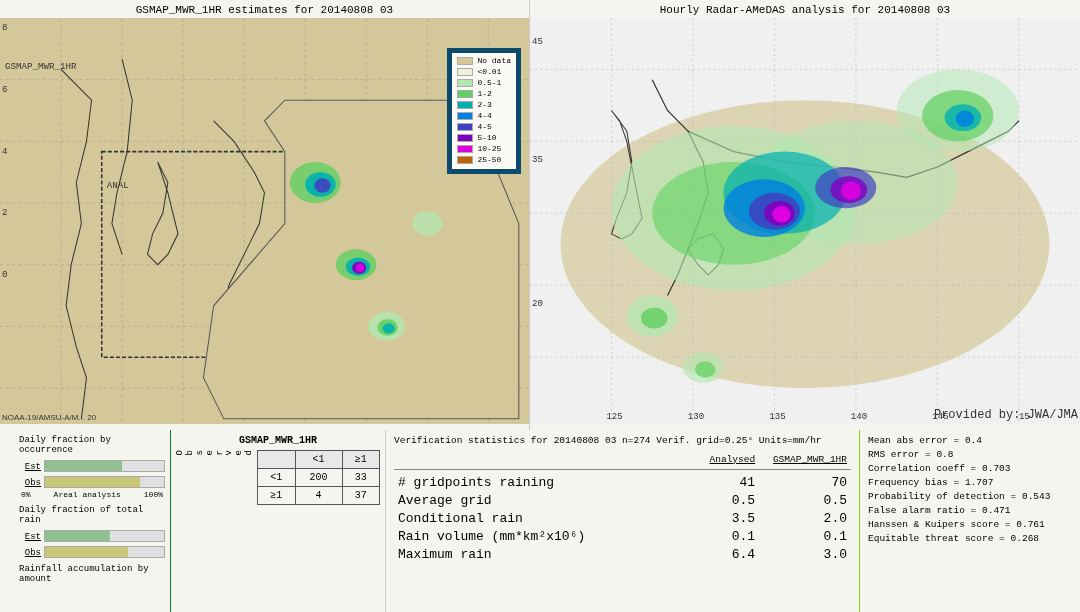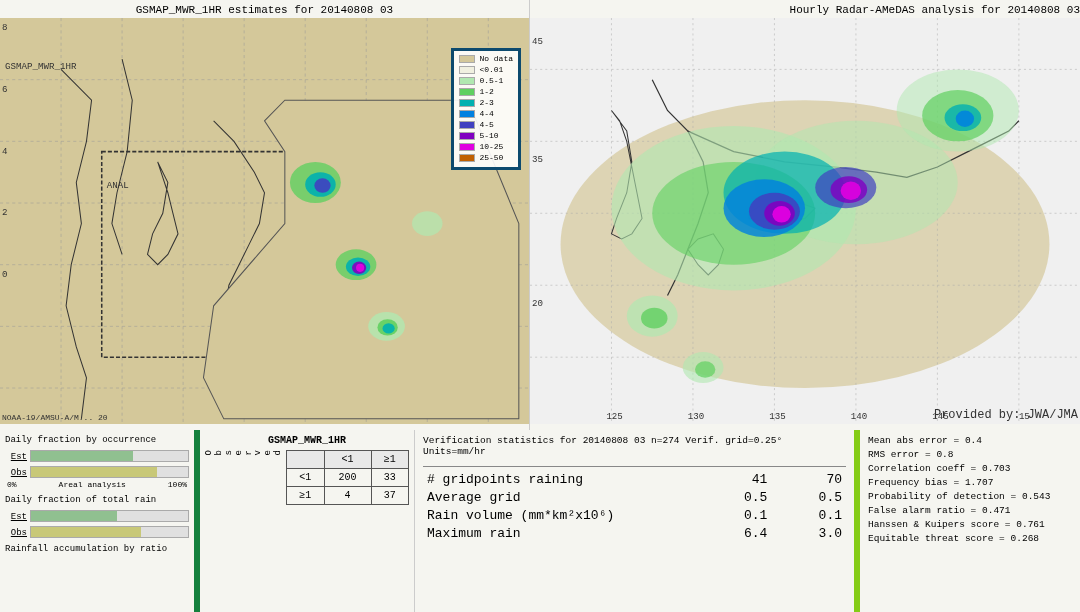--- a/index.html
+++ b/index.html
@@ -46,21 +46,21 @@
 
     
     .right-map-panel {
       flex: 1;
       height: 430px;
       position: relative;
       background: #f5f5f0;
     }
 
     .right-map-panel .map-title {
-      text-align: right;
+      text-align: center;
       font-size: 11px;
       padding: 4px 0 2px 0;
       font-family: 'Courier New', monospace;
     }
 
     
     .map-svg-container {
       width: 100%;
       height: calc(100% - 24px);
       position: relative;
@@ -68,23 +68,23 @@
 
     
     .stats-row {
       display: flex;
       height: 182px;
       background: #f5f5f0;
     }
 
     
     .bar-charts-panel {
-      width: 200px;
-      padding: 5px 5px 0 5px;
-      border-right: 6px solid #15803d;
+      width: 171px;
+      padding: 5px 5px 0 19px;
+      border-right: 1px solid #15803d;
     }
 
     .bar-chart-section {
       margin-bottom: 6px;
     }
 
     .bar-chart-title {
       font-size: 9px;
       font-family: 'Courier New', monospace;
       margin-bottom: 3px;
@@ -173,21 +173,21 @@
 
     .obs-row-label {
       font-size: 9px;
       font-family: 'Courier New', monospace;
     }
 
     
     .verif-panel {
       flex: 1;
       padding: 5px 8px;
-      border-right: 6px solid #84cc16;
+      border-right: 1px solid #84cc16;
     }
 
     .verif-title {
       font-size: 9.5px;
       font-family: 'Courier New', monospace;
       margin-bottom: 6px;
     }
 
     .verif-table {
       width: 100%;
@@ -235,21 +235,21 @@
       font-family: 'Courier New', monospace;
       margin-bottom: 3px;
     }
 
     
     .legend-box {
       position: absolute;
       top: 30px;
       right: 8px;
       background: rgba(255,255,255,0.9);
-      border: 3px solid #0c4a6e;
+      border: 5px solid #0c4a6e;
       padding: 3px 5px;
       font-size: 8px;
       font-family: 'Courier New', monospace;
     }
 
     .legend-item {
       display: flex;
       align-items: center;
       margin-bottom: 2px;
     }
@@ -259,21 +259,21 @@
       height: 8px;
       margin-right: 4px;
       border: 1px solid #aaa;
     }
 
     .map-credit {
       position: absolute;
       bottom: 2px;
       left: 2px;
       font-size: 8px;
-      font-family: Liberation Mono, monospace;
+      font-family: Liberation Sans, sans-serif;
       color: #333;
     }
 
     .map-credit-right {
       position: absolute;
       bottom: 2px;
       right: 2px;
       font-size: 12px;
       font-family: 'Courier New', monospace;
       color: #333;
@@ -515,21 +515,21 @@
         </div>
         <div class="bar-chart-row">
           <div class="bar-label">Obs</div>
           <div class="bar-container">
             <div class="bar-fill-yellow" style="width:70%;"></div>
           </div>
         </div>
       </div>
 
       <div class="bar-chart-section">
-        <div class="bar-chart-title">Rainfall accumulation by ratio</div>
+        <div class="bar-chart-title">Rainfall accumulation by amount</div>
       </div>
     </div>
 
     <div class="contingency-panel">
       <div class="contingency-title">GSMAP_MWR_1HR</div>
       <div style="display:flex; align-items:flex-start;">
         <div class="obs-vertical-text">O<br>b<br>s<br>e<br>r<br>v<br>e<br>d</div>
         <table class="contingency-table">
           <tbody>
               <tr>
@@ -549,36 +549,46 @@
           </tr>
         </tbody>
           </table>
       </div>
     </div>
 
     <div class="verif-panel">
       <div class="verif-title">Verification statistics for 20140808 03  n=274  Verif. grid=0.25°  Units=mm/hr</div>
       <table class="verif-table">
         <tbody>
+            <tr>
+          <td class="metric-name col-header"></td>
+          <td class="val-analysed col-header">Analysed</td>
+          <td class="val-gsmap col-header">GSMAP_MWR_1HR</td>
+        </tr>
         <tr>
           <td colspan="3" style="border:none; padding:1px 0;">
             <div class="verif-divider"></div>
           </td>
         </tr>
         <tr>
           <td class="metric-name"># gridpoints raining</td>
           <td class="val-analysed">41</td>
           <td class="val-gsmap">70</td>
         </tr>
         <tr>
           <td class="metric-name">Average grid</td>
           <td class="val-analysed">0.5</td>
           <td class="val-gsmap">0.5</td>
         </tr>
         <tr>
+          <td class="metric-name">Conditional rain</td>
+          <td class="val-analysed">3.5</td>
+          <td class="val-gsmap">2.0</td>
+        </tr>
+        <tr>
           <td class="metric-name">Rain volume (mm*km²x10⁶)</td>
           <td class="val-analysed">0.1</td>
           <td class="val-gsmap">0.1</td>
         </tr>
         <tr>
           <td class="metric-name">Maximum rain</td>
           <td class="val-analysed">6.4</td>
           <td class="val-gsmap">3.0</td>
         </tr>
       </tbody>

